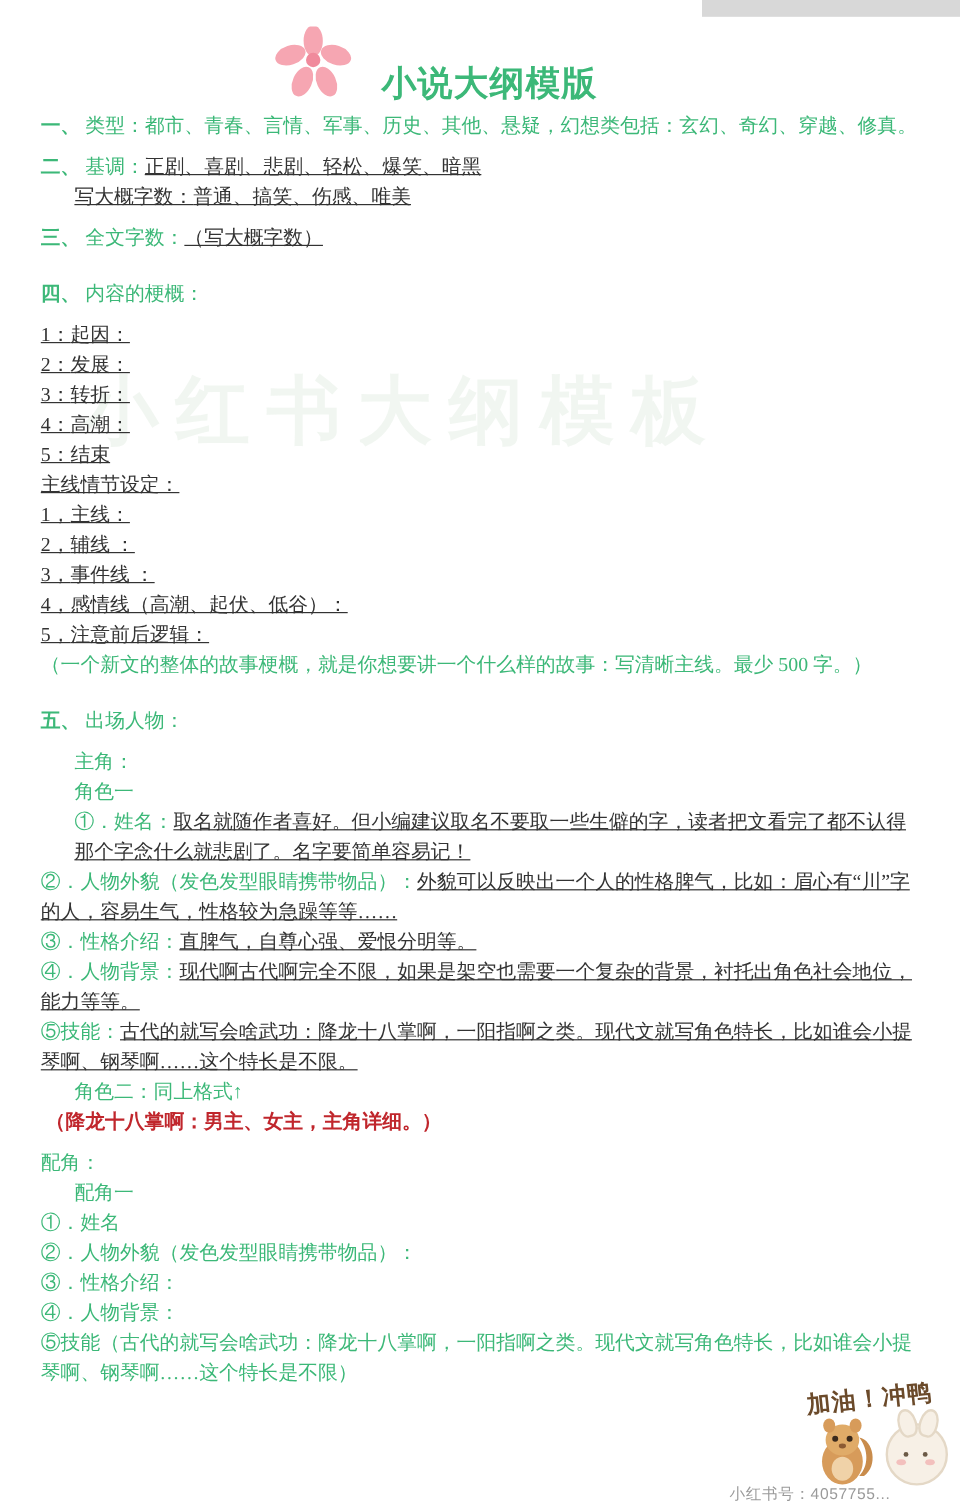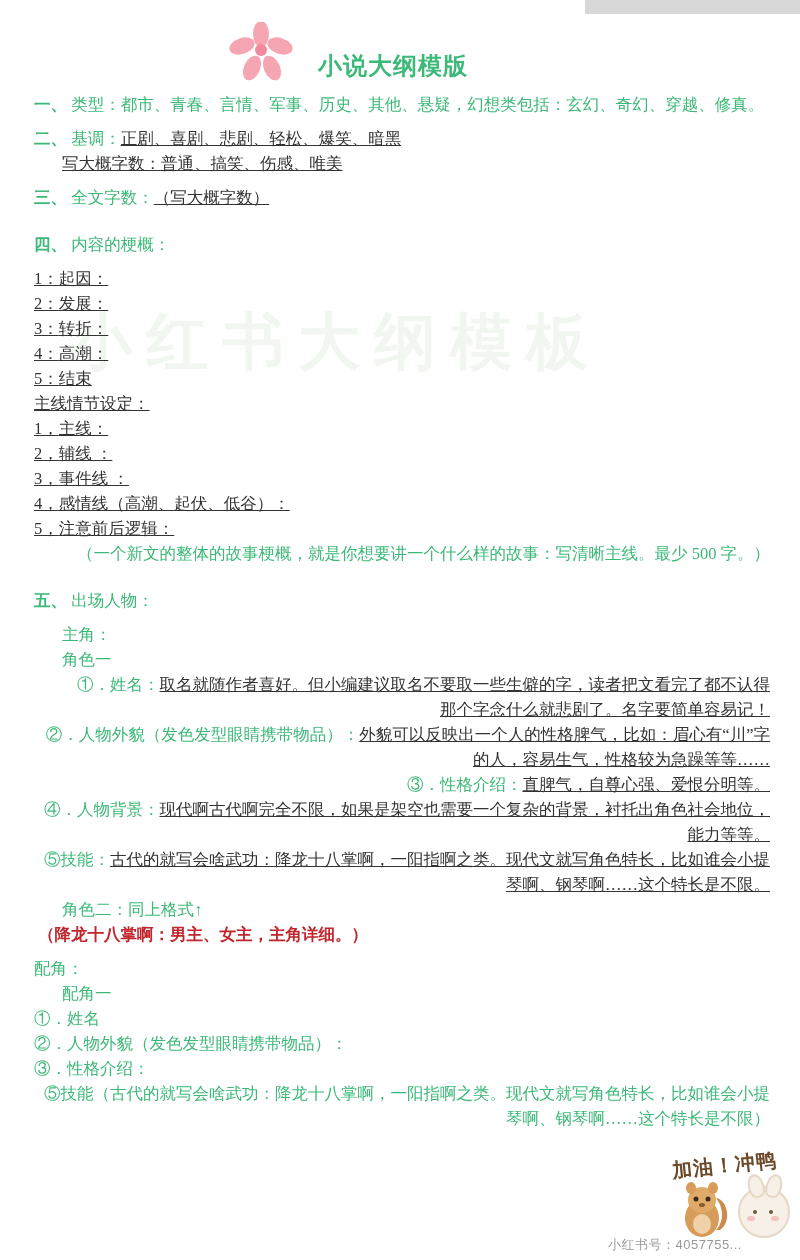--- a/index.html
+++ b/index.html
@@ -55,21 +55,21 @@
     left: 228px;
     top: 22px;
     width: 66px;
     height: 62px;
   }
   .doc-title {
     position: absolute;
     left: 318px;
     top: 50px;
     font-family: "Liberation Sans", sans-serif;
-    font-size: 24px;
+    font-size: 29px;
     font-weight: bold;
     color: #3cb878;
     letter-spacing: 1px;
   }
   .content {
     position: absolute;
     left: 0;
     top: 92px;
     width: 800px;
   }
@@ -81,21 +81,21 @@
     white-space: normal;
   }
   .green { color: #3cb878; }
   .dark { color: #333333; text-decoration: underline; }
   .red { color: #c0262c; font-weight: bold; }
   .bold { font-weight: normal; }
   .gap-sm { height: 9px; }
   .gap-lg { height: 22px; }
   .indent1 { padding-left: 62px; }
   .indent2 { padding-left: 62px; }
-  .wrapline { padding-left: 34px; padding-right: 30px; text-align: right; }
+  .wrapline { padding-left: 34px; padding-right: 30px; }
   .num-label { font-weight: bold; }
   
   .sticker-cheer {
     position: absolute;
     left: 672px;
     top: 1152px;
     font-family: "Liberation Sans", sans-serif;
     font-size: 20px;
     font-weight: bold;
     color: #6b4a2a;
@@ -299,20 +299,23 @@
 
     <div class="line">
       <span class="green">①．</span><span class="green bold">姓名</span>
     </div>
     <div class="line">
       <span class="green">②．</span><span class="green bold">人物外貌（发色发型眼睛携带物品）：</span>
     </div>
     <div class="line">
       <span class="green">③．</span><span class="green bold">性格介绍：</span>
     </div>
+    <div class="line">
+      <span class="green">④．</span><span class="green bold">人物背景：</span>
+    </div>
     <div class="line wrapline">
       <span class="green bold">⑤技能（</span><span class="green">古代的就写会啥武功：降龙十八掌啊，一阳指啊之类。现代文就写角色特长，比如谁会小提琴啊、钢琴啊……这个特长是不限）</span>
     </div>
 
   </div>
 
   <div class="sticker-cheer">加油！冲鸭</div>
 
   <svg class="sticker-squirrel" viewBox="0 0 56 62">
     <ellipse cx="26" cy="40" rx="17" ry="19" fill="#d79b5a"></ellipse>

